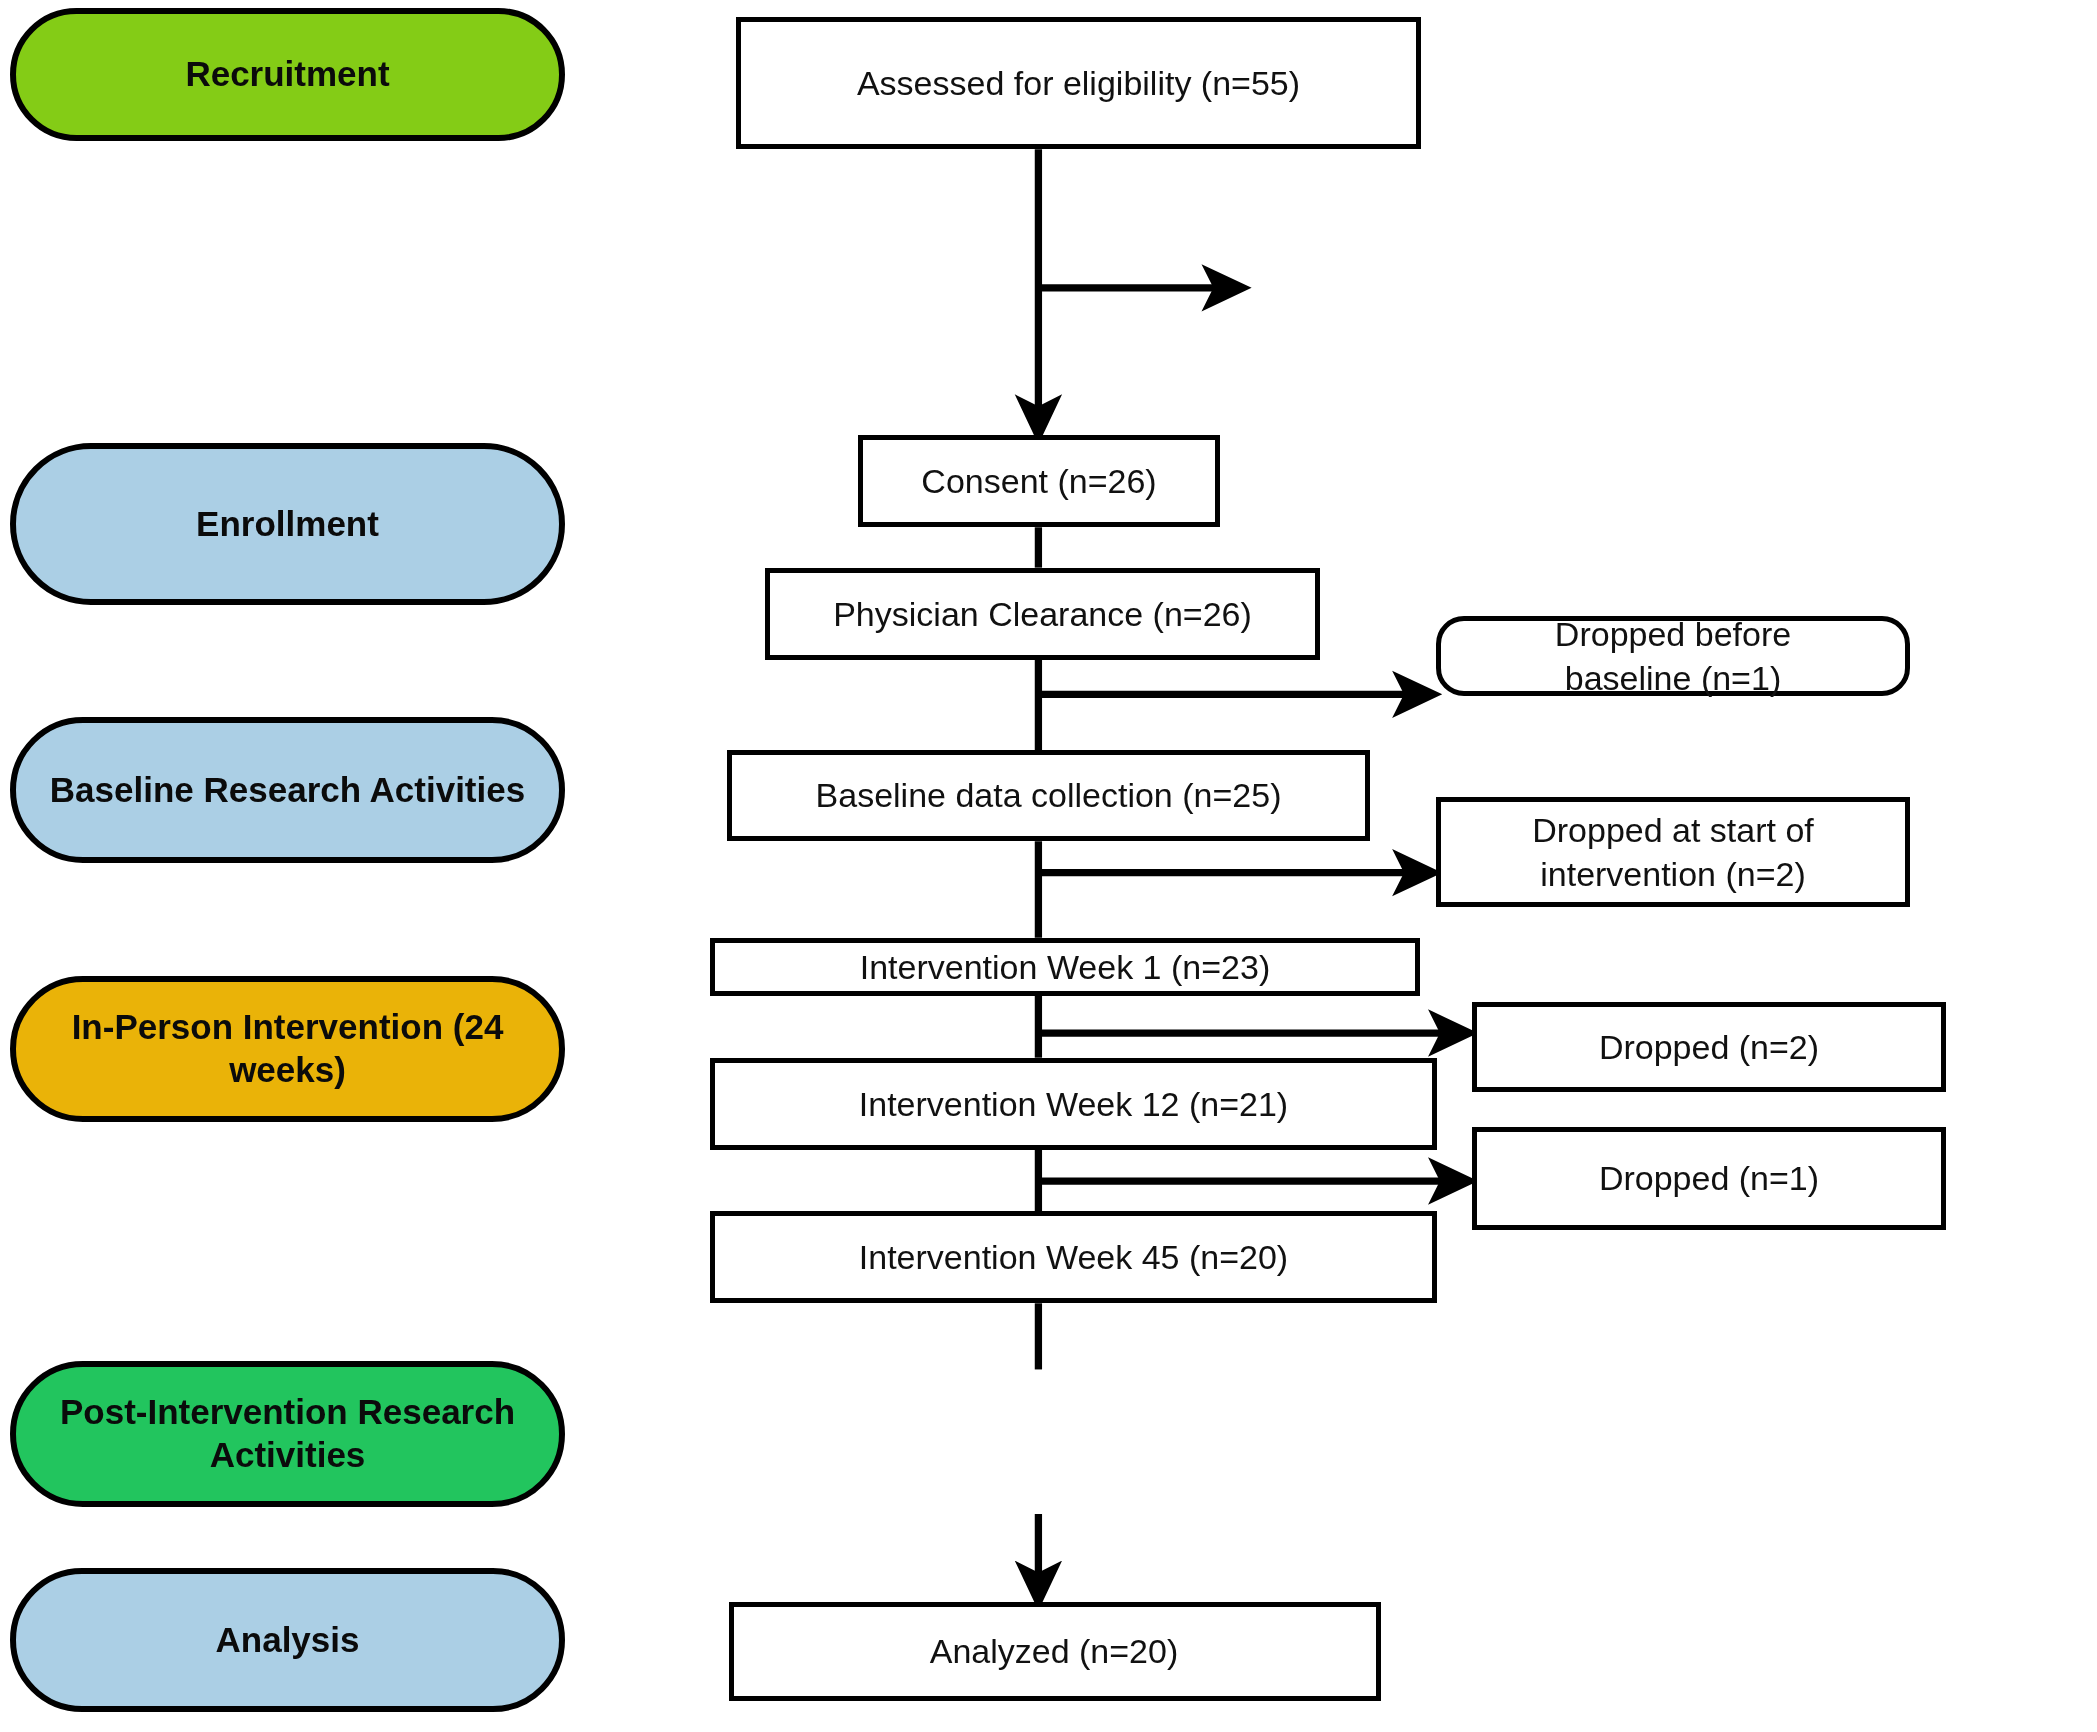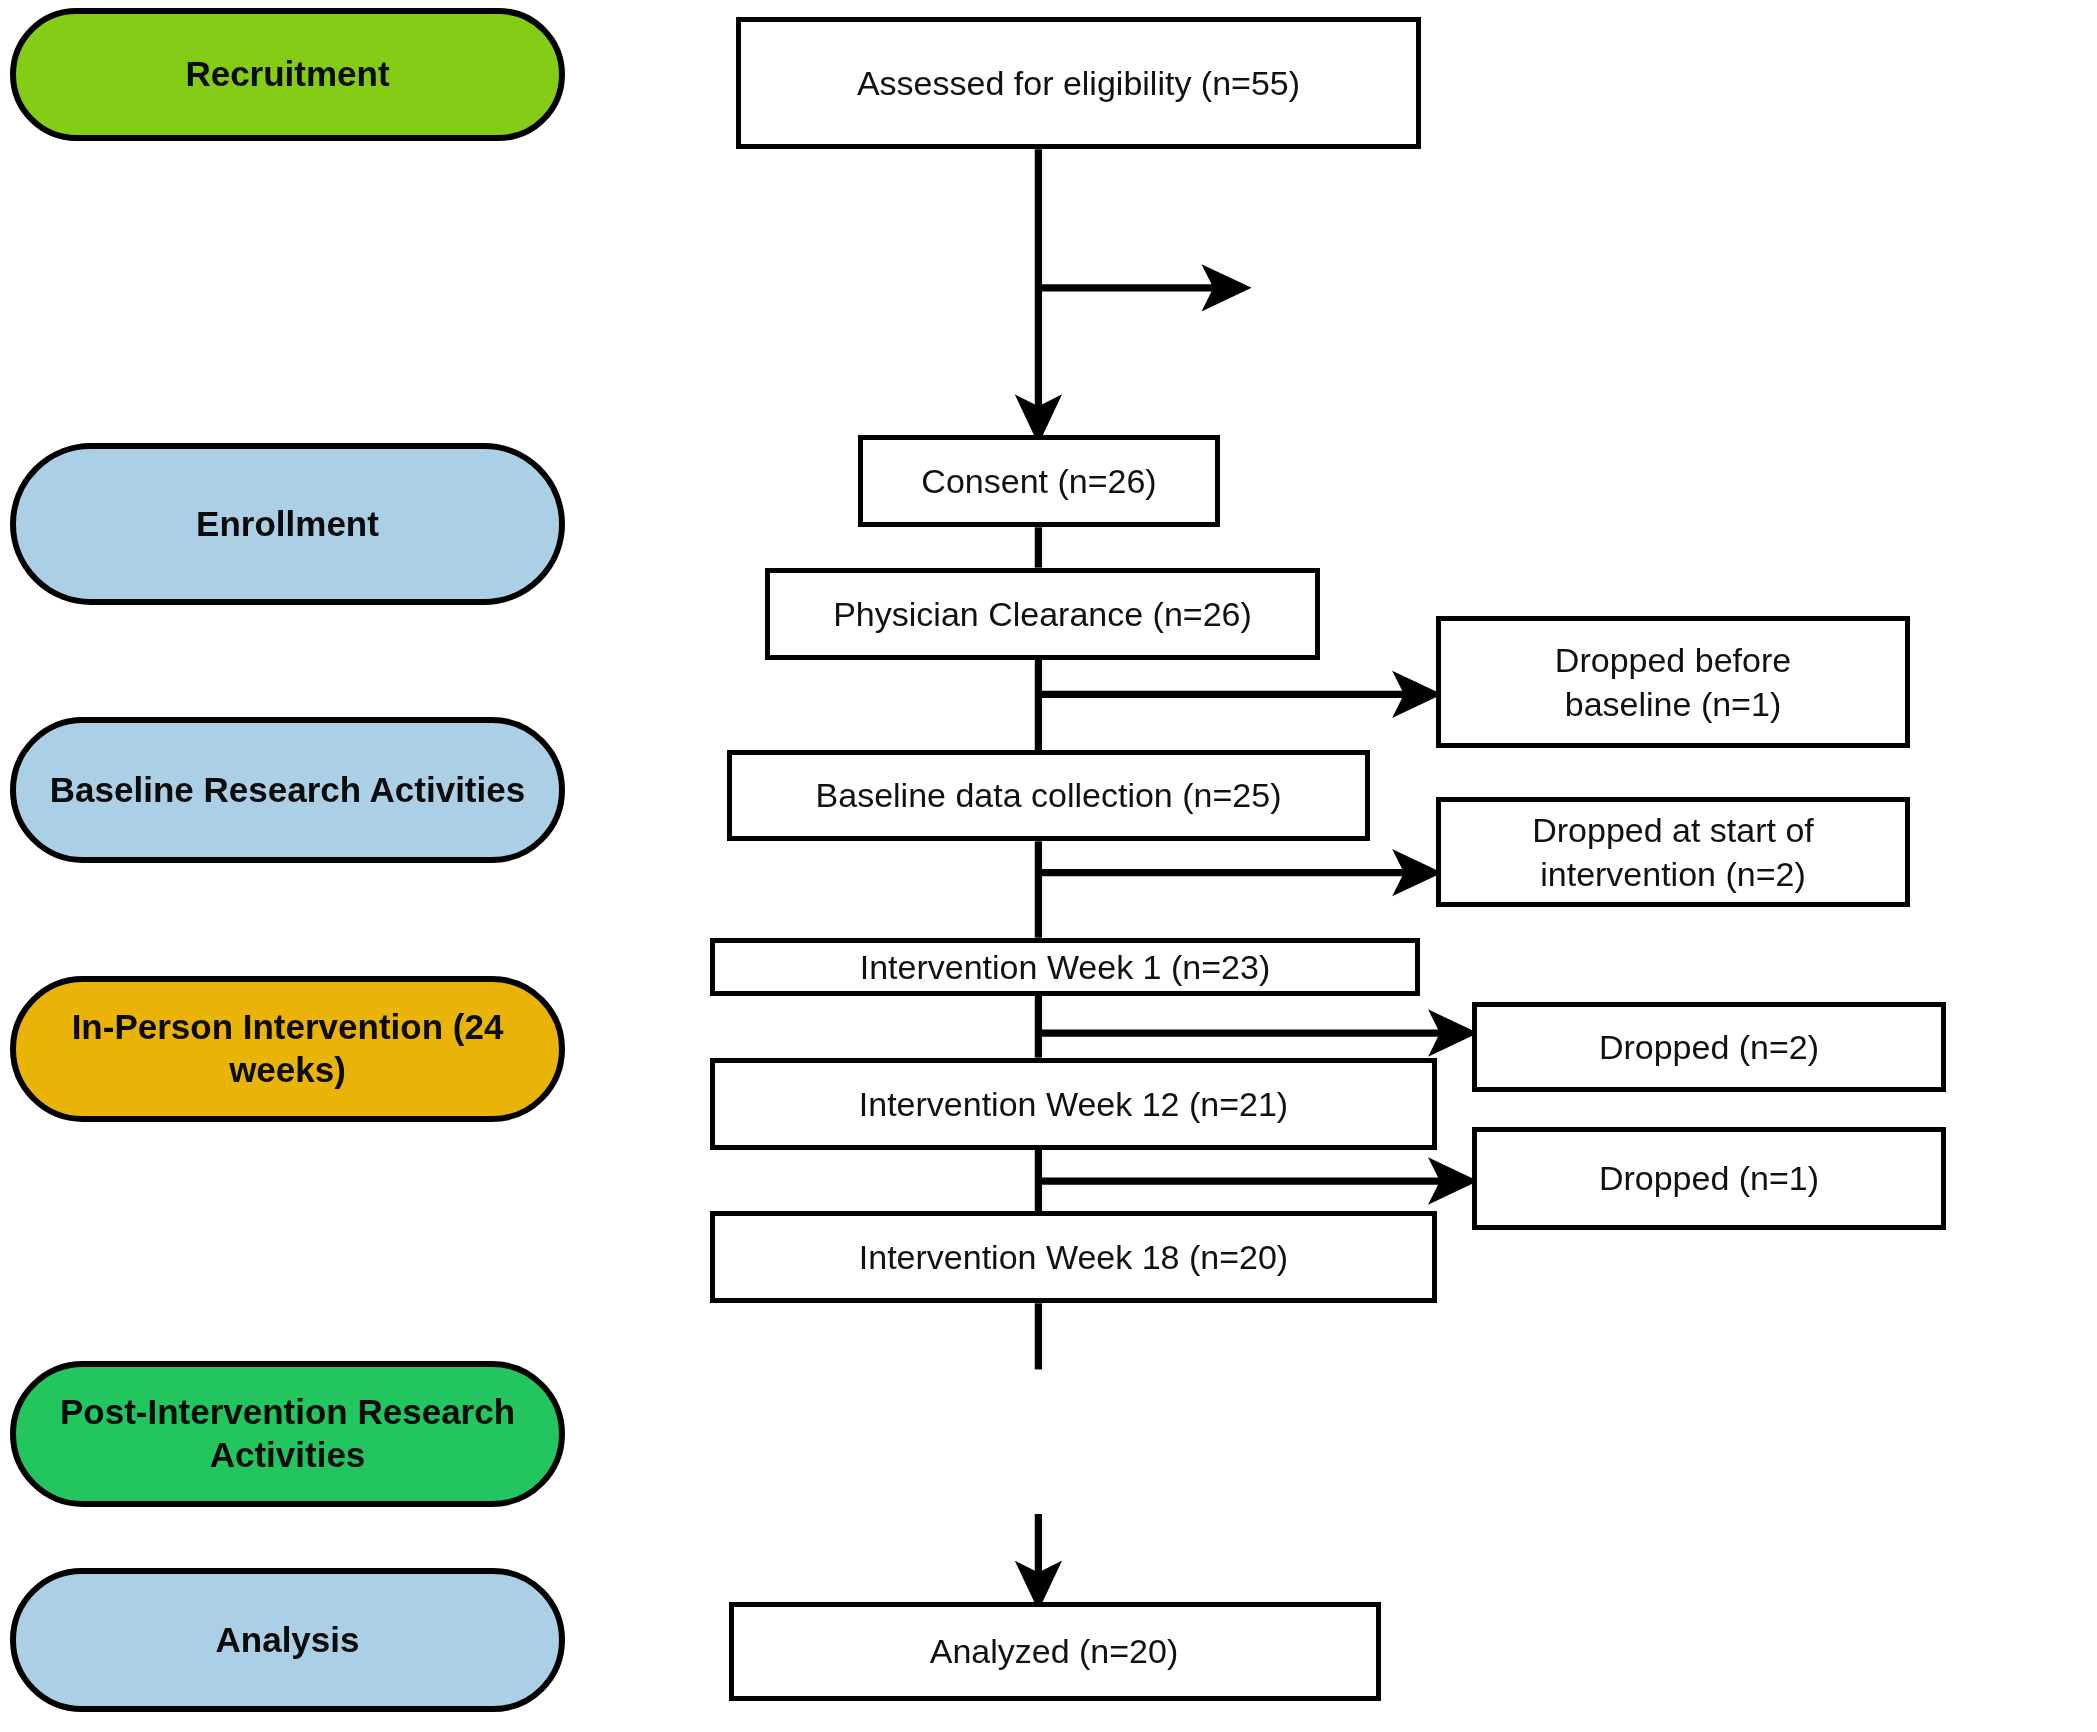--- a/index.html
+++ b/index.html
@@ -148,30 +148,30 @@
 
   <div class="box" style="left:710px; top:938px; width:710px; height:58px;">
     <span class="txt">Intervention Week 1 (n=23)</span>
   </div>
 
   <div class="box" style="left:710px; top:1058px; width:727px; height:92px;">
     <span class="txt">Intervention Week 12 (n=21)</span>
   </div>
 
   <div class="box" style="left:710px; top:1211px; width:727px; height:92px;">
-    <span class="txt">Intervention Week 18 (n=20)</span>
+    <span class="txt">Intervention Week 45 (n=20)</span>
   </div>
 
 
   <div class="box" style="left:729px; top:1602px; width:652px; height:99px;padding-left:8px;">
     <span class="txt">Analyzed (n=20)</span>
   </div>
 
 
-  <div class="box" style="left:1436px; top:616px; width:474px; height:132px;">
+  <div class="box" style="left:1436px; top:616px; width:474px; height:80px;border-radius:28px;">
     <span class="txt">Dropped before
 baseline (n=1)</span>
   </div>
 
   <div class="box" style="left:1436px; top:797px; width:474px; height:110px;">
     <span class="txt">Dropped at start of
 intervention (n=2)</span>
   </div>
 
   <div class="box" style="left:1472px; top:1002px; width:474px; height:90px;">

